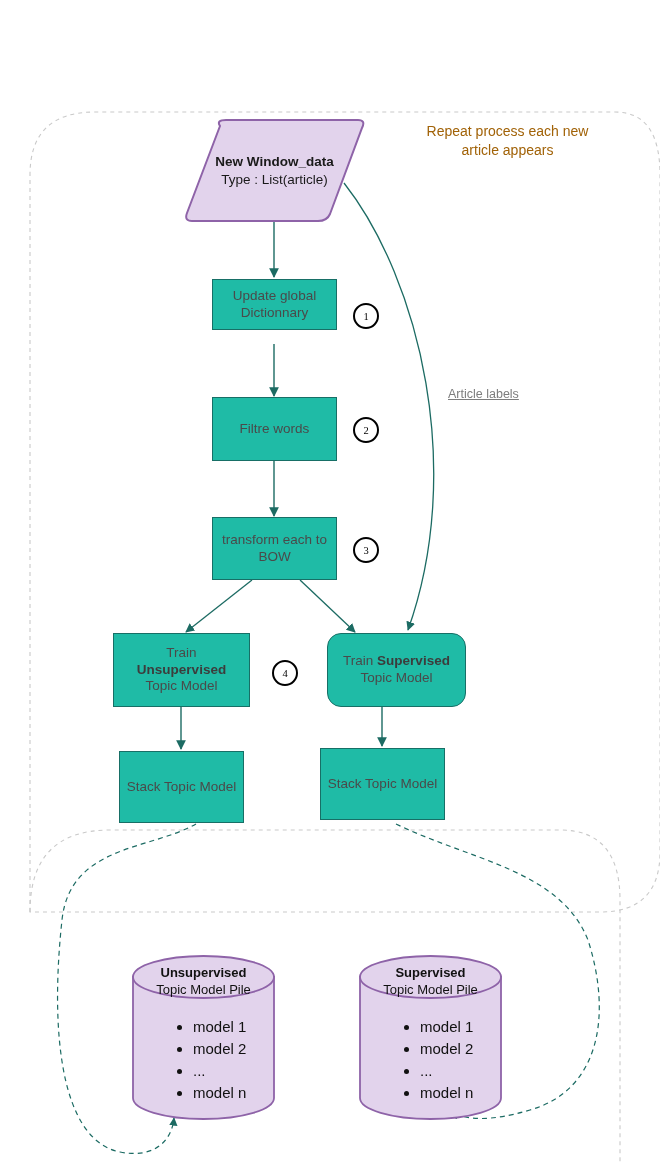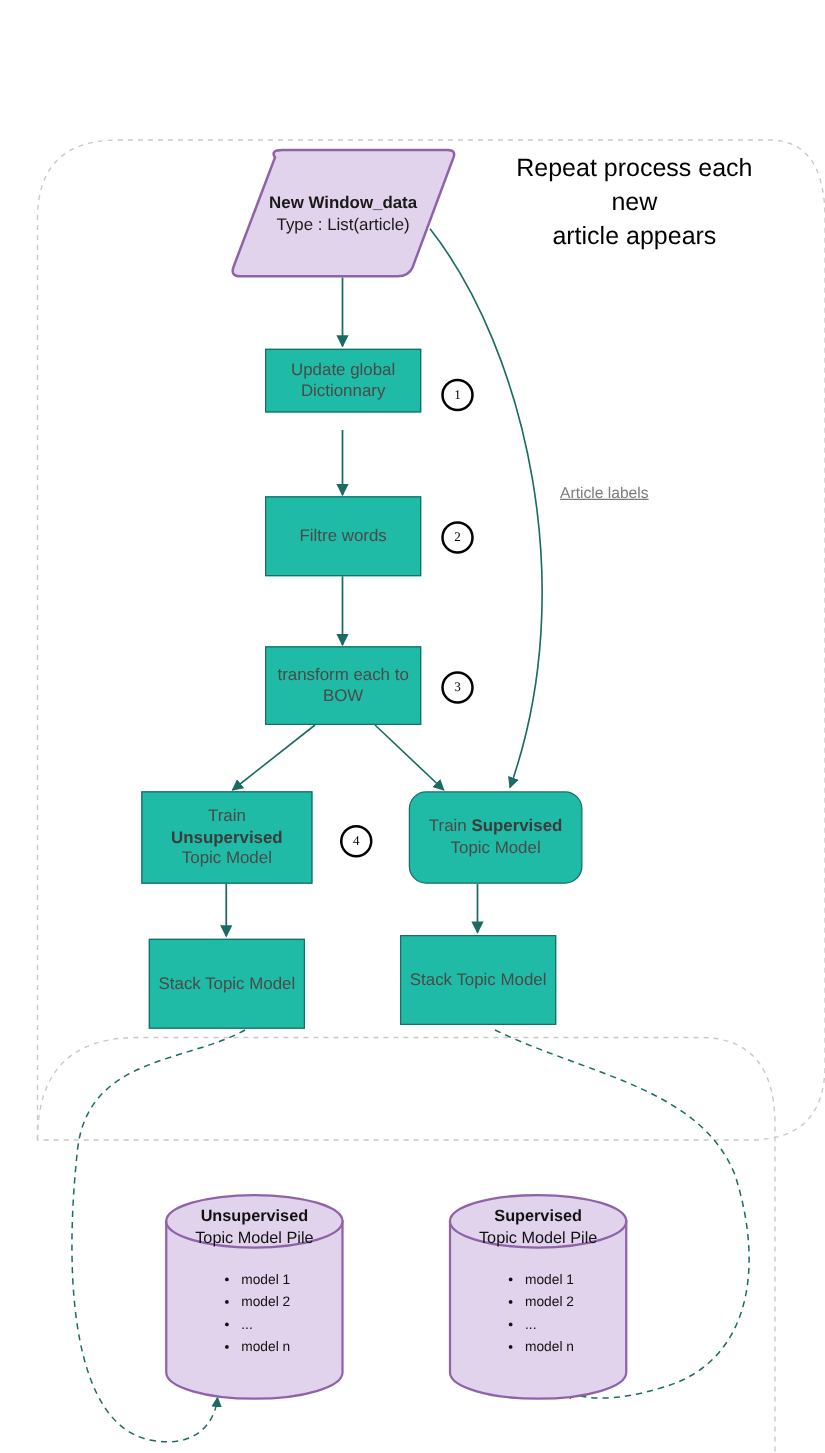--- a/index.html
+++ b/index.html
@@ -79,22 +79,22 @@
   .para-text .hdr { font-weight: bold; font-size: 13.5px; }
   .edge-label {
     position: absolute;
     color: #7d7d7d;
     font-size: 12.5px;
     text-align: center;
     line-height: 1.3;
   }
   .note {
     position: absolute;
-    color: #000000;
-    font-size: 20px;
+    color: #a16207;
+    font-size: 14px;
     text-align: center;
     line-height: 1.35;
   }
   .badge {
     position: absolute;
     width: 22px;
     height: 22px;
     border-radius: 50%;
     border: 2.4px solid #000;
     background: #fff;
@@ -118,21 +118,21 @@
     line-height: 1.32;
     pointer-events: none;
   }
   .cyl-head .hdr { font-weight: bold; font-size: 13px; }
   .cyl-list {
     position: absolute;
     margin: 0;
     padding: 0 0 0 30px;
     list-style: disc;
     color: #111;
-    font-size: 11px;
+    font-size: 15px;
     line-height: 1.0;
     pointer-events: none;
   }
   .cyl-list li {
     margin: 0 0 7px 0;
     padding: 0;
   }
 </style>
 </head>
 <body>

